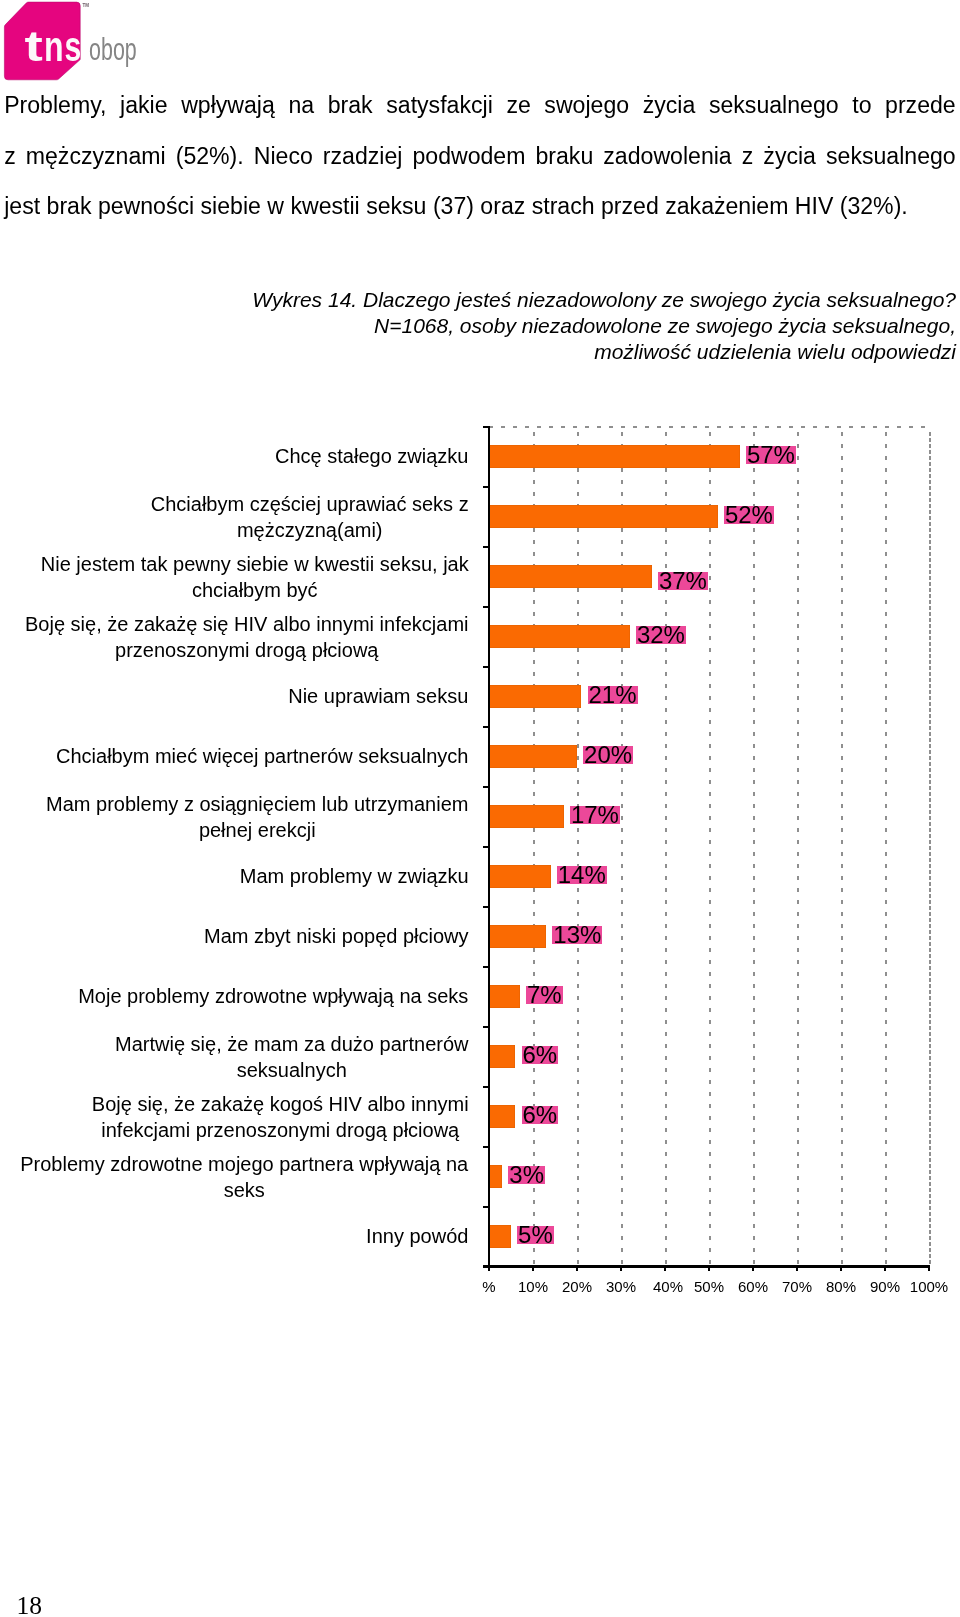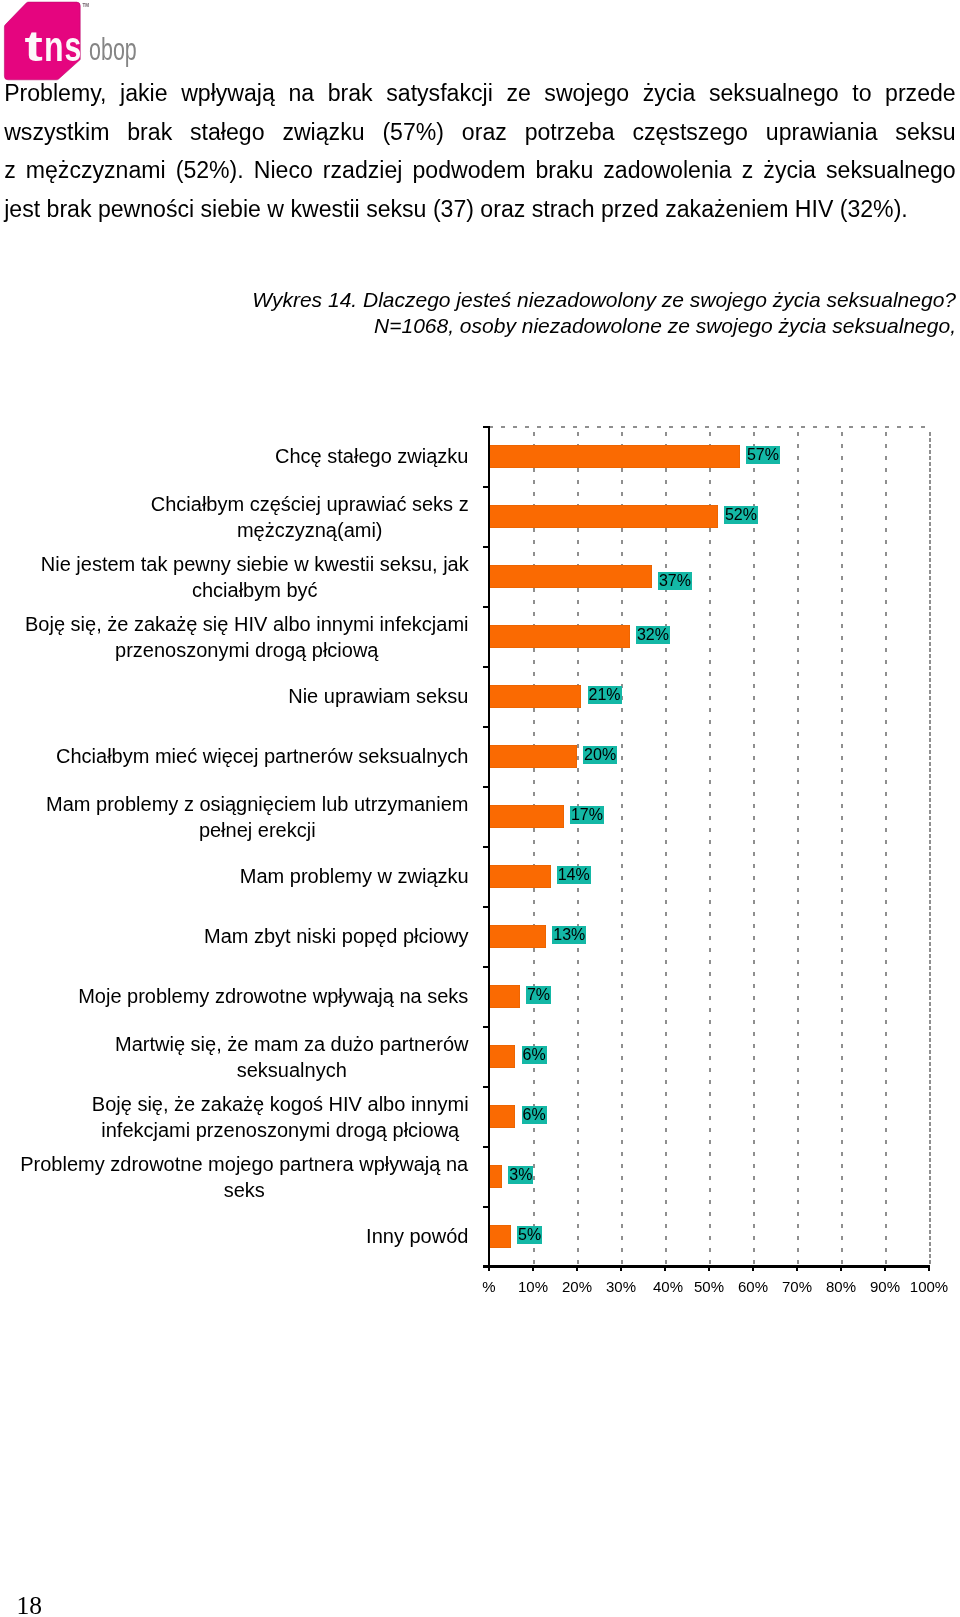--- a/index.html
+++ b/index.html
@@ -6,36 +6,36 @@
   html,body{margin:0;padding:0;}
   body{width:960px;height:1617px;background:#ffffff;font-family:"Liberation Sans",sans-serif;color:#000;position:relative;overflow:hidden;}
   .page{position:absolute;left:0;top:0;width:960px;height:1617px;transform:translateZ(0);}
 
   
   .logo{position:absolute;left:0px;top:0px;width:150px;height:86px;}
   .logo svg{display:block;}
 
   
   .bodytext{position:absolute;left:4.2px;top:74px;width:951.5px;font-size:23.1px;line-height:38.5px;color:#000;}
-  .bodyline{text-align:justify;text-align-last:justify;white-space:pre-wrap;}
+  .bodyline{text-align:justify;text-align-last:justify;white-space:pre-wrap;margin-top:12px;}
   .bodyline.lastline{text-align-last:left;}
 
   
   .chart-title{position:absolute;left:150px;top:287px;width:806px;text-align:right;font-size:21px;font-style:italic;line-height:26.2px;color:#000;}
 
   
   .chart{position:absolute;left:0px;top:420px;width:960px;height:860px;}
   .gridline{position:absolute;width:1.9px;background-image:repeating-linear-gradient(to bottom,#8f8f8f 0px,#8f8f8f 4.2px,rgba(255,255,255,0) 4.2px,rgba(255,255,255,0) 12px);}
   .gridline.dense{background-image:repeating-linear-gradient(to bottom,#8f8f8f 0px,#8f8f8f 4.4px,rgba(255,255,255,0) 4.4px,rgba(255,255,255,0) 6px);}
   .plot-top{position:absolute;height:1.9px;background-image:repeating-linear-gradient(to right,#8f8f8f 0px,#8f8f8f 4.4px,rgba(255,255,255,0) 4.4px,rgba(255,255,255,0) 12px);}
   .axis-y{position:absolute;left:488.3px;top:426.3px;width:2.1px;height:841.3px;background:#000;z-index:5;}
   .axis-x{position:absolute;left:483px;top:1265.3px;width:447px;height:2.3px;background:#000;}
 
   .bar{position:absolute;background:#FA6A02;height:23.4px;box-shadow:inset 0 0 0 0.5px #e06000;}
-  .barlabel{position:absolute;font-size:16px;line-height:18px;color:#000;white-space:nowrap;background:#14b8a6;padding:0 1px;}
+  .barlabel{position:absolute;font-size:24px;line-height:18px;color:#000;white-space:nowrap;background:#ec4899;padding:0 1px;}
   .catlabel{position:absolute;text-align:right;font-size:20px;line-height:25.5px;color:#000;}
   .catlabel > span{display:inline-block;text-align:center;max-width:455px;}
   .tick{position:absolute;left:483px;width:7px;height:2.3px;background:#000;}
   .xtick{position:absolute;top:1265.3px;width:2.2px;height:6px;background:#000;}
   .xlabel{position:absolute;top:1278px;font-size:15px;text-align:center;color:#000;}
 
   
   .pageno{position:absolute;left:3.5px;top:1593px;font-family:"Liberation Serif",serif;font-size:25.5px;line-height:25.5px;color:#000;margin-left:13px;}
 </style>
 </head>
@@ -49,27 +49,27 @@
         <g font-family="Liberation Sans, sans-serif" font-weight="bold" font-size="42.5" fill="#fdf7fa">
           <text x="24.40" y="61" textLength="18.30" lengthAdjust="spacingAndGlyphs">t</text>
           <text x="44.10" y="61" textLength="19.60" lengthAdjust="spacingAndGlyphs">n</text>
           <text x="64.60" y="61" textLength="16.80" lengthAdjust="spacingAndGlyphs">s</text>
         </g>
         <text x="89.1" y="60.0" textLength="47.6" lengthAdjust="spacingAndGlyphs" font-family="Liberation Sans, sans-serif" font-size="32.2" fill="#858585">obop</text>
       </svg>
     </div>
   <div class="bodytext">
       <div class="bodyline">Problemy, jakie wpływają na brak satysfakcji ze swojego życia seksualnego to przede</div>
-      <div class="bodyline">wszystkim brak stałego związku (57%) oraz potrzeba częstszego uprawiania seksu</div>
       <div class="bodyline">z mężczyznami (52%). Nieco rzadziej podwodem braku zadowolenia z życia seksualnego</div>
       <div class="bodyline lastline">jest brak pewności siebie w kwestii seksu (37) oraz strach przed zakażeniem HIV (32%).</div>
     </div>
   <div class="chart-title">
       <div>Wykres 14. Dlaczego jesteś niezadowolony ze swojego życia seksualnego?</div>
       <div>N=1068, osoby niezadowolone ze swojego życia seksualnego,</div>
+      <div>możliwość udzielenia wielu odpowiedzi</div>
     </div>
   <div class="chart" style="left: 0px; top: 0px; height: 1320px;">
       <div class="plot-top" style="left:489px;top:425.8px;width:442.0px"></div>
       <div class="gridline" style="left:533.0px;top:432.0px;height:834.0px"></div>
       <div class="gridline" style="left:577.0px;top:432.0px;height:834.0px"></div>
       <div class="gridline" style="left:621.0px;top:432.0px;height:834.0px"></div>
       <div class="gridline" style="left:665.0px;top:432.0px;height:834.0px"></div>
       <div class="gridline" style="left:709.0px;top:432.0px;height:834.0px"></div>
       <div class="gridline" style="left:753.0px;top:432.0px;height:834.0px"></div>
       <div class="gridline" style="left:797.0px;top:432.0px;height:834.0px"></div>

